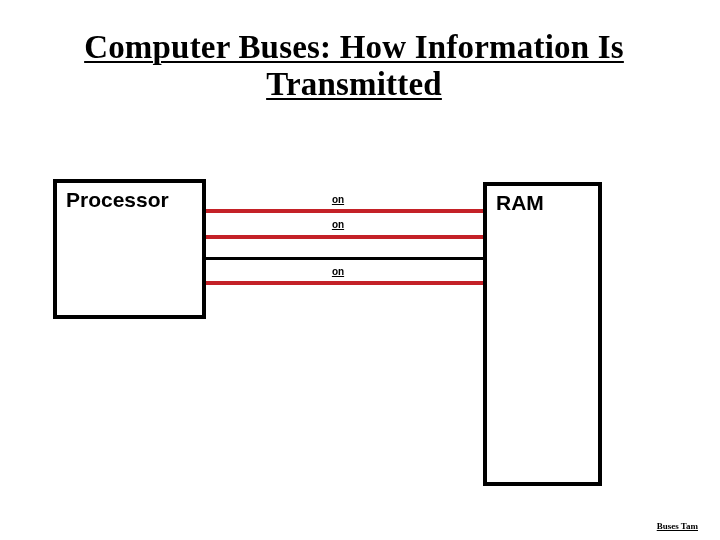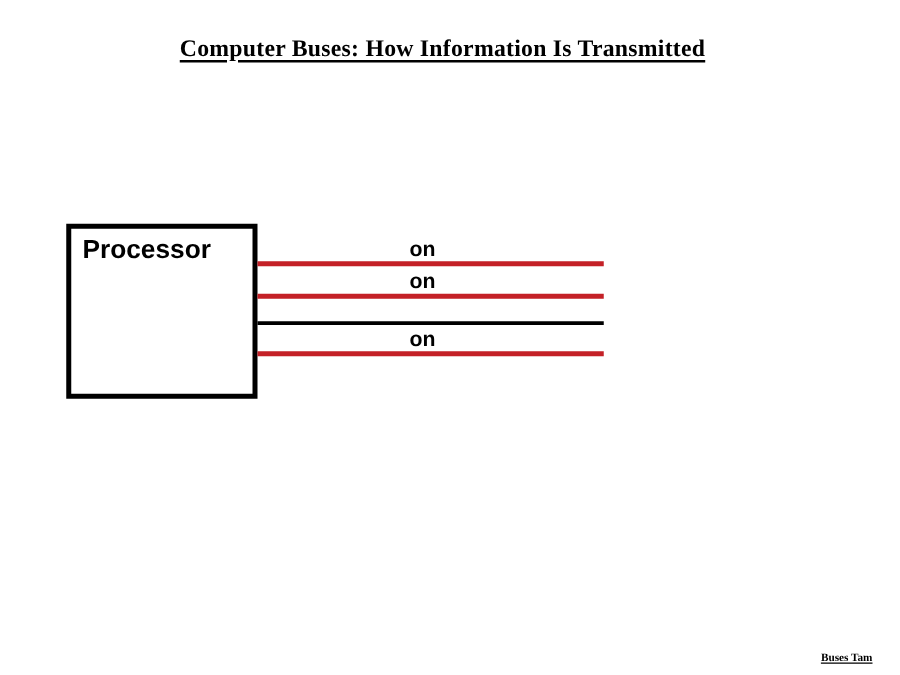--- a/index.html
+++ b/index.html
@@ -11,21 +11,21 @@
     overflow: hidden;
   }
   .slide { position: absolute; inset: 0; width: 720px; height: 540px; }
 
   .title {
     position: absolute;
     top: 29px; left: 0; width: 708px;
     margin: 0;
     text-align: center;
     font-family: "Liberation Serif", serif;
-    font-size: 19px;
+    font-size: 33px;
     font-weight: bold;
     color: #000000;
     text-decoration: underline;
     text-decoration-thickness: 2px;
     text-underline-offset: 3px;
     letter-spacing: 0.2px;
   }
 
   .bullets { position: absolute; left: 30px; top: 93px; width: 660px; }
   .bullet {
@@ -60,23 +60,24 @@
   .wire-line {
     position: absolute;
     left: 206px; width: 277px;
     height: 4px;
   }
   .wire-label {
     position: absolute;
     left: 206px; width: 264px;
     text-align: center;
     font-family: "Liberation Sans", sans-serif;
-    font-size: 17px;
+    font-size: 10px;
     color: #000000;
     line-height: 13px;
+    text-decoration: underline;
   }
 
   .footer {
     position: absolute;
     right: 22px; top: 521px;
     font-family: "Liberation Serif", serif;
     font-size: 9px;
     font-weight: bold;
     color: #000000;
     text-decoration: underline;
@@ -92,20 +93,23 @@
 
   <div class="bullets">
   </div>
 
   <div class="diagram">
 
     <div class="box processor">
       <span class="box-label">Processor</span>
     </div>
 
+    <div class="box ram">
+      <span class="box-label">RAM</span>
+    </div>
 
     <div class="wire-label" style="top: 193px; font-weight: bold;">on</div>
     <div class="wire-line" style="top: 209px; background: rgb(196, 33, 39); height: 4px;"></div>
 
     <div class="wire-label" style="top: 218px; font-weight: bold;">on</div>
     <div class="wire-line" style="top: 235px; background: rgb(196, 33, 39); height: 4px;"></div>
 
     <div class="wire-line" style="top: 257px; background: rgb(0, 0, 0); height: 3px;"></div>
 
     <div class="wire-label" style="top: 265px; font-weight: bold;">on</div>

